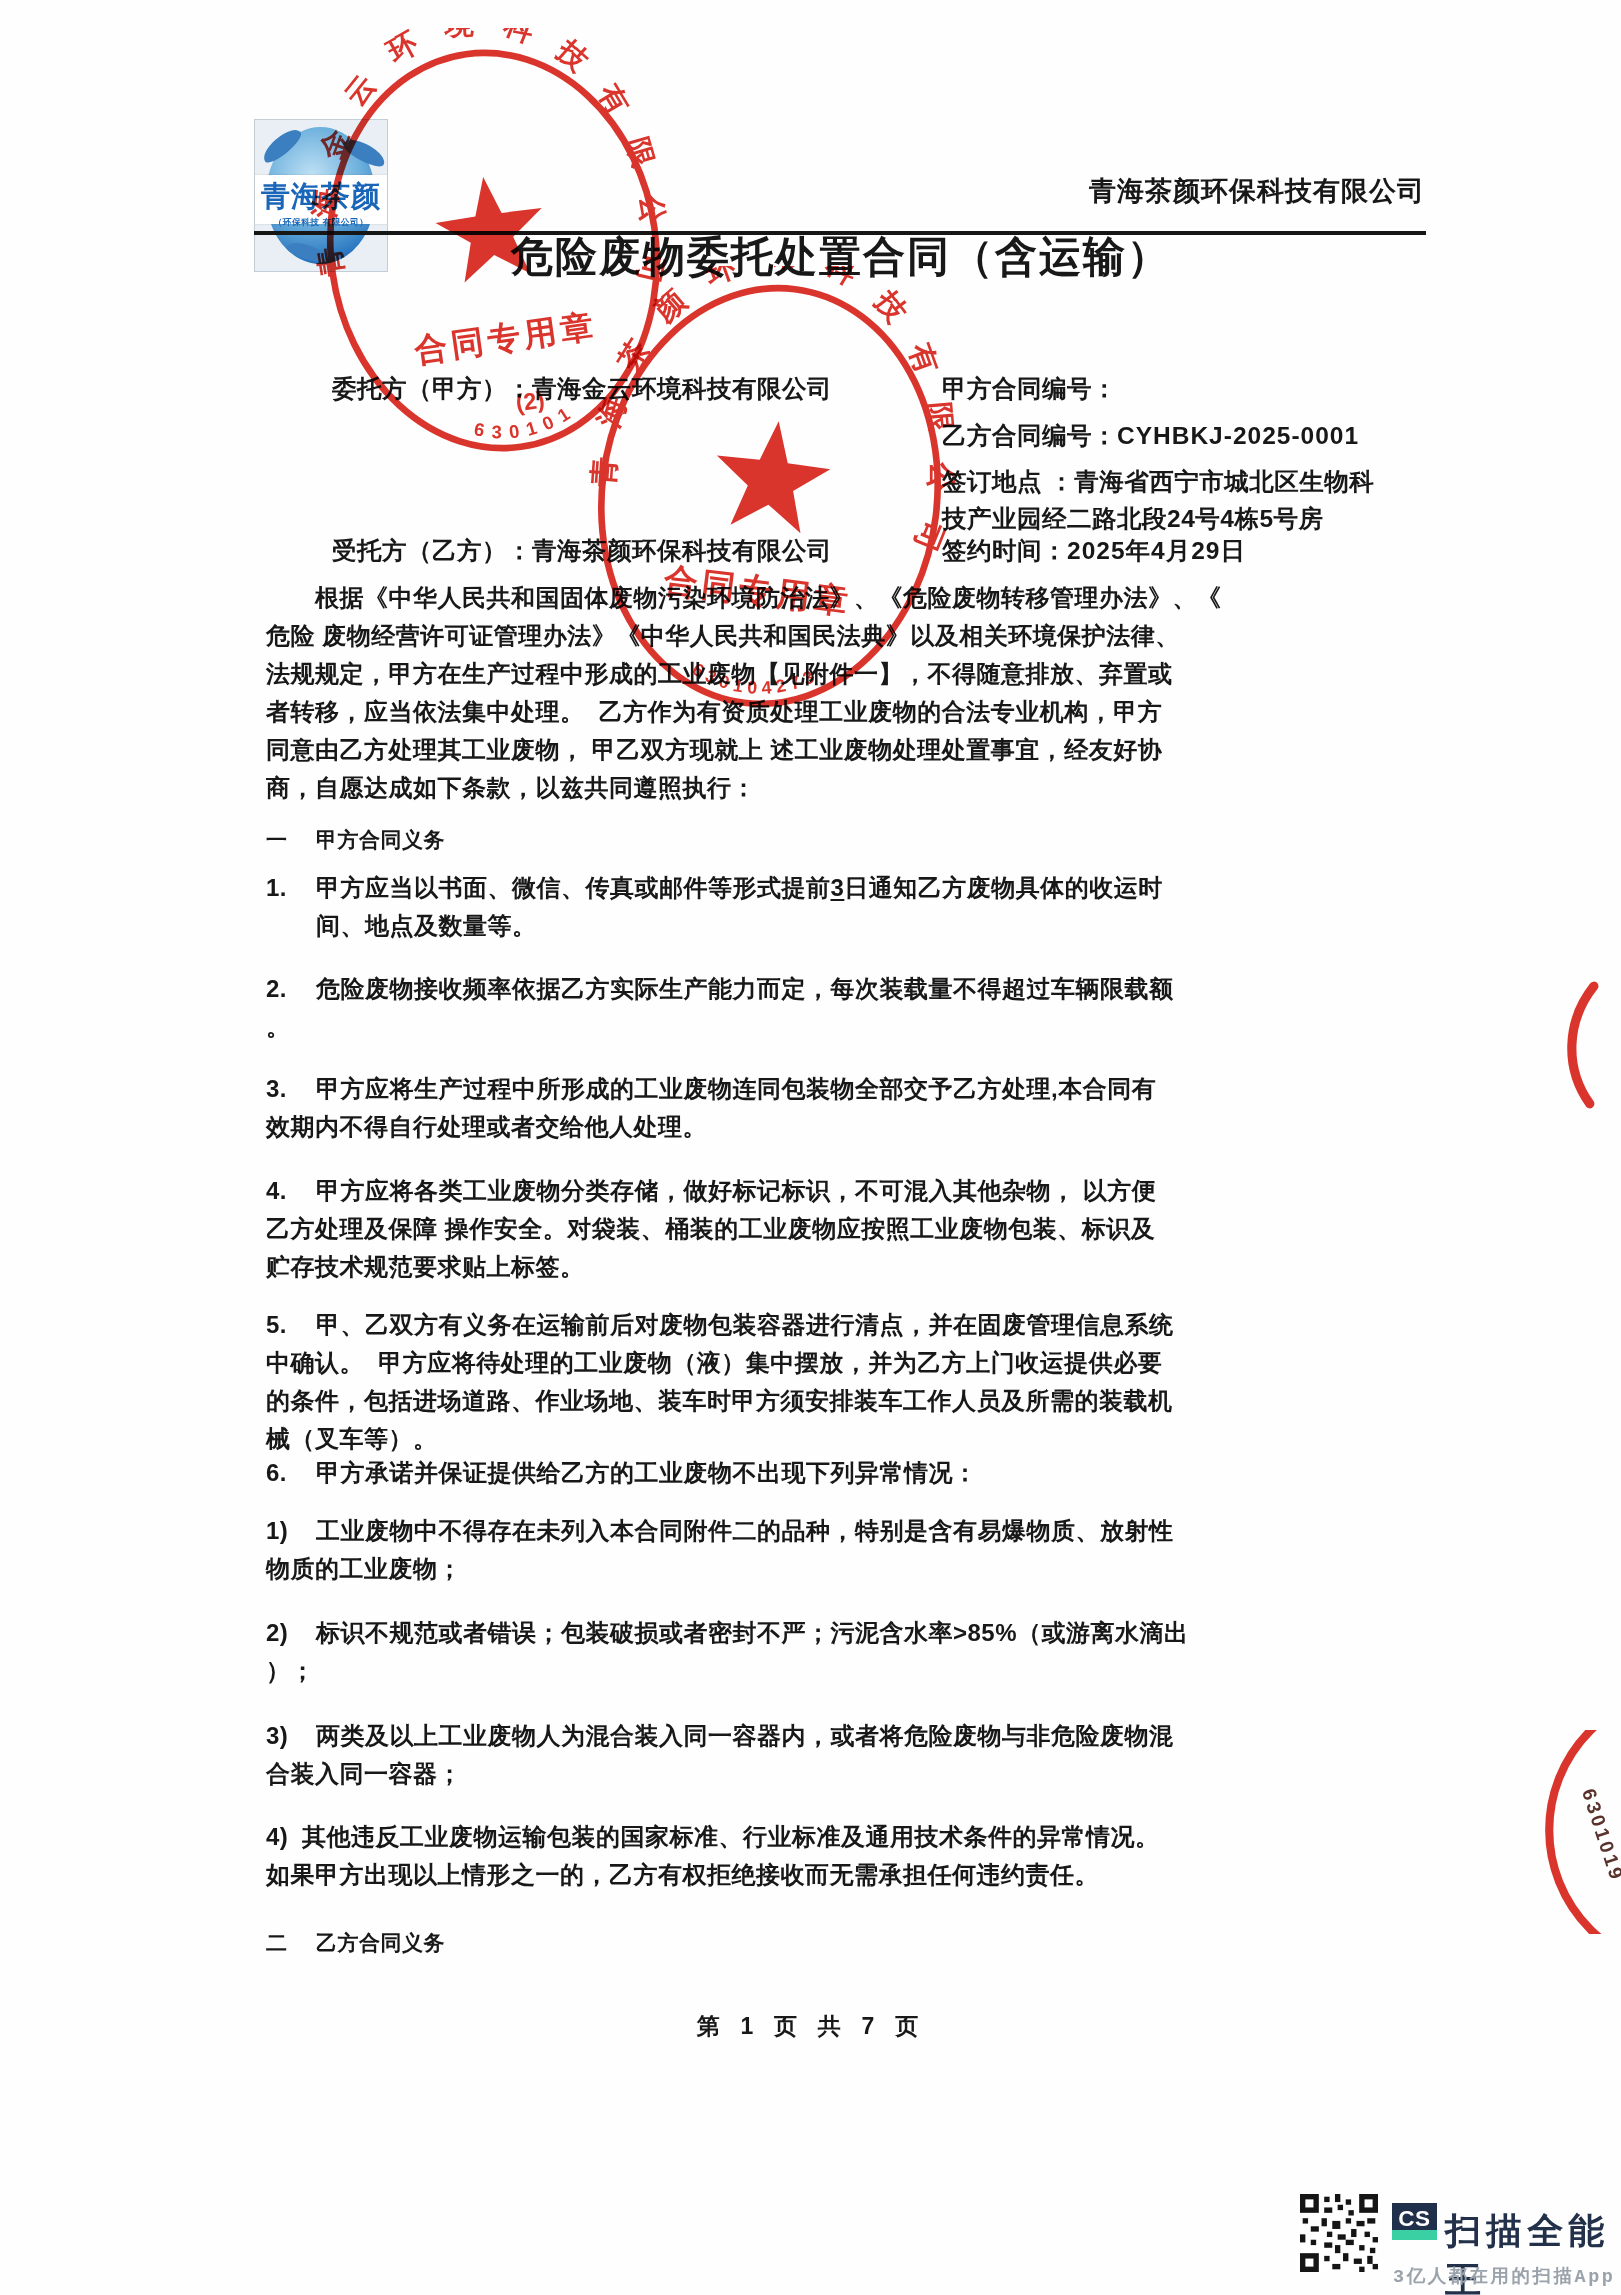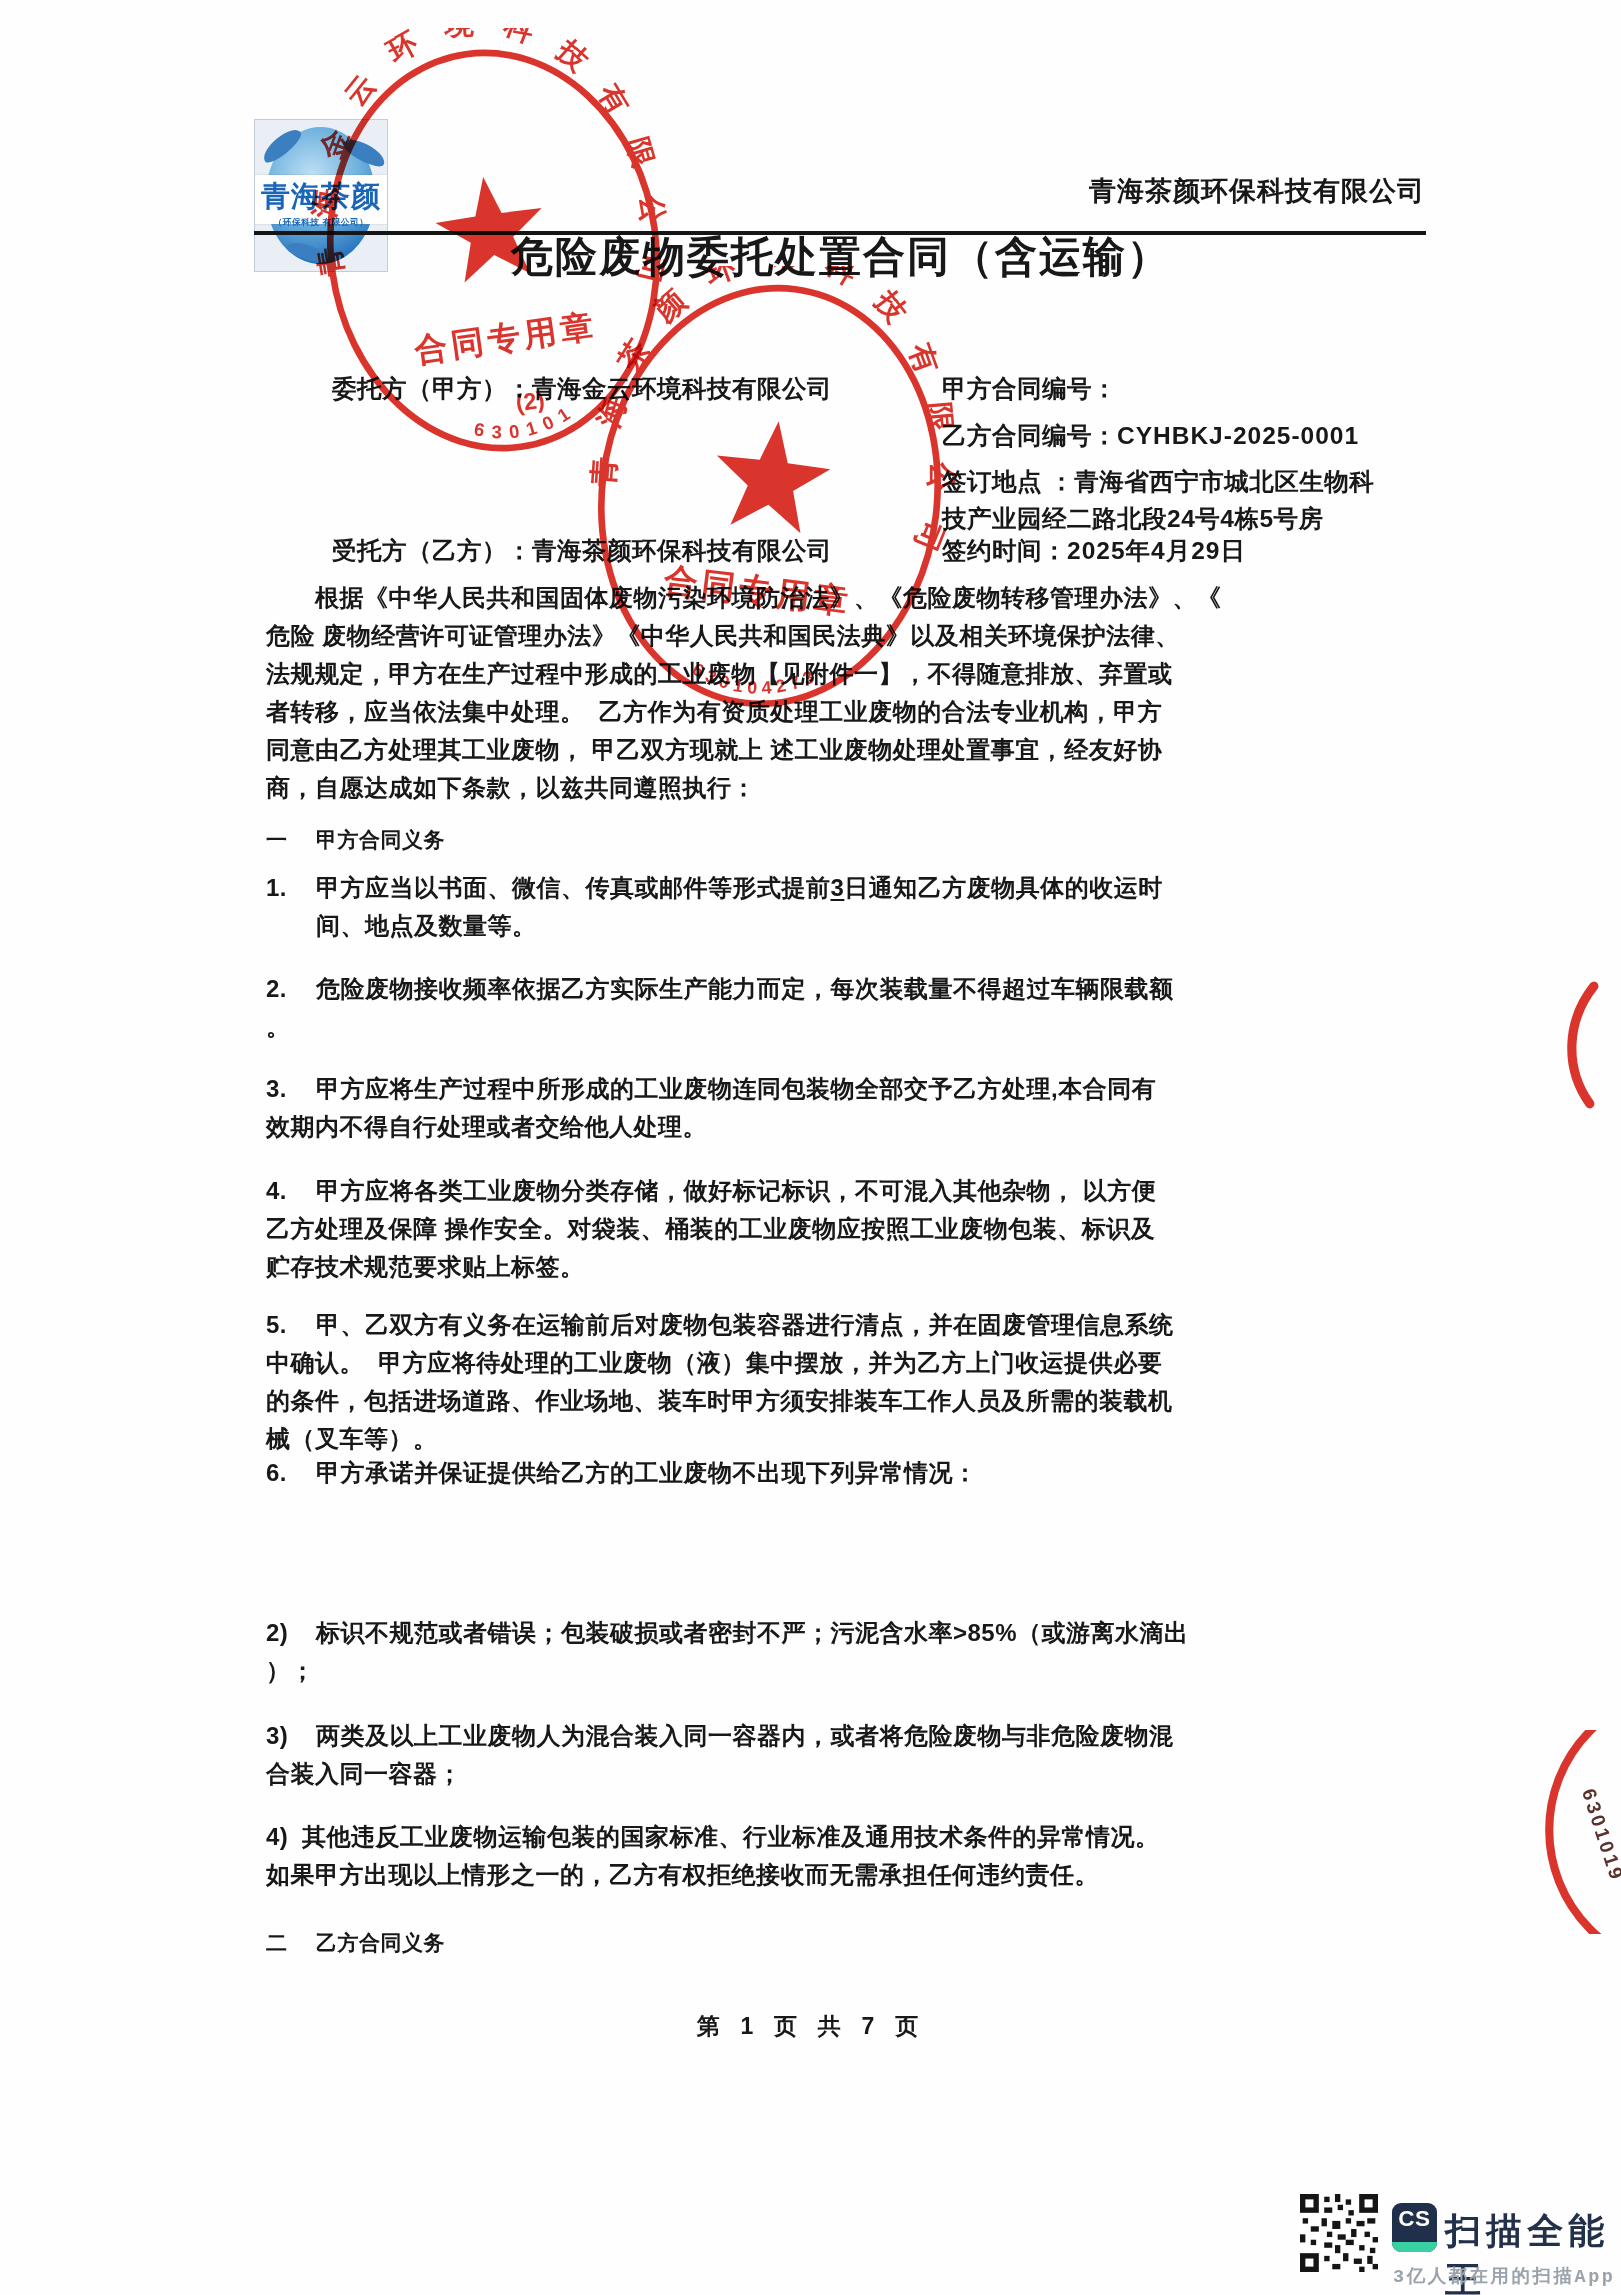--- a/index.html
+++ b/index.html
@@ -27,21 +27,21 @@
   
   .body-txt{font-size:24px;font-weight:600;line-height:38px;letter-spacing:0.5px;width:1201px;left:266px;}
   .heading{font-size:21px;font-weight:800;}
   .num{display:inline-block;width:50px;text-indent:0;}
   .hang{padding-left:50px;text-indent:-50px;}
   u{text-underline-offset:3.1px;}
   .footer-page{top:2011px;left:0;width:1622px;text-align:center;font-size:23px;font-weight:700;letter-spacing:7.2px;}
   
   .seal{mix-blend-mode:multiply;opacity:.92;pointer-events:none;}
   
-  .cs-icon{left:1392px;top:2203px;width:45px;height:49px;border-radius:9px;background:#20304a;overflow:hidden;}
+  .cs-icon{left:1392px;top:2203px;width:45px;height:37px;border-radius:0;background:#20304a;overflow:hidden;}
   .cs-teal{position:absolute;bottom:0;left:0;width:100%;height:10.2px;background:#3bcfa4;}
   .cs-text{position:absolute;top:3.1px;left:0;width:100%;text-align:center;font-size:22.5px;font-weight:800;color:#ffffff;letter-spacing:0.5px;}
   .cs-name{left:1445px;top:2207px;font-size:36px;font-weight:800;color:#22304a;letter-spacing:5.1px;}
   .cs-tag{left:1393px;top:2263px;font-size:18.4px;font-weight:600;color:#9aa2ab;letter-spacing:2.6px;font-family:Liberation Mono, monospace;}
 </style>
 </head>
 <body>
 
 <div class="page">
 
@@ -90,20 +90,22 @@
 乙方处理及保障 操作安全。对袋装、桶装的工业废物应按照工业废物包装、标识及
 贮存技术规范要求贴上标签。</span></div>
 
   <div class="abs body-txt pre" style="top:1306px;"><span class="num">5.</span><span class="pre">甲、乙双方有义务在运输前后对废物包装容器进行清点，并在固废管理信息系统
 中确认。  甲方应将待处理的工业废物（液）集中摆放，并为乙方上门收运提供必要
 的条件，包括进场道路、作业场地、装车时甲方须安排装车工作人员及所需的装载机
 械（叉车等）。</span></div>
 
   <div class="abs body-txt pre" style="top:1454px;"><span class="num">6.</span><span class="pre">甲方承诺并保证提供给乙方的工业废物不出现下列异常情况：</span></div>
 
+  <div class="abs body-txt pre" style="top:1512px;"><span class="num">1)</span><span class="pre">工业废物中不得存在未列入本合同附件二的品种，特别是含有易爆物质、放射性
+物质的工业废物；</span></div>
 
   <div class="abs body-txt pre" style="top:1614px;"><span class="num">2)</span><span class="pre">标识不规范或者错误；包装破损或者密封不严；污泥含水率&gt;85%（或游离水滴出
 ）；</span></div>
 
   <div class="abs body-txt pre" style="top:1717px;"><span class="num">3)</span><span class="pre">两类及以上工业废物人为混合装入同一容器内，或者将危险废物与非危险废物混
 合装入同一容器；</span></div>
 
   <div class="abs body-txt pre" style="top:1818px;"><span class="num" style="width:36px;">4)</span><span class="pre">其他违反工业废物运输包装的国家标准、行业标准及通用技术条件的异常情况。
 如果甲方出现以上情形之一的，乙方有权拒绝接收而无需承担任何违约责任。</span></div>
 

